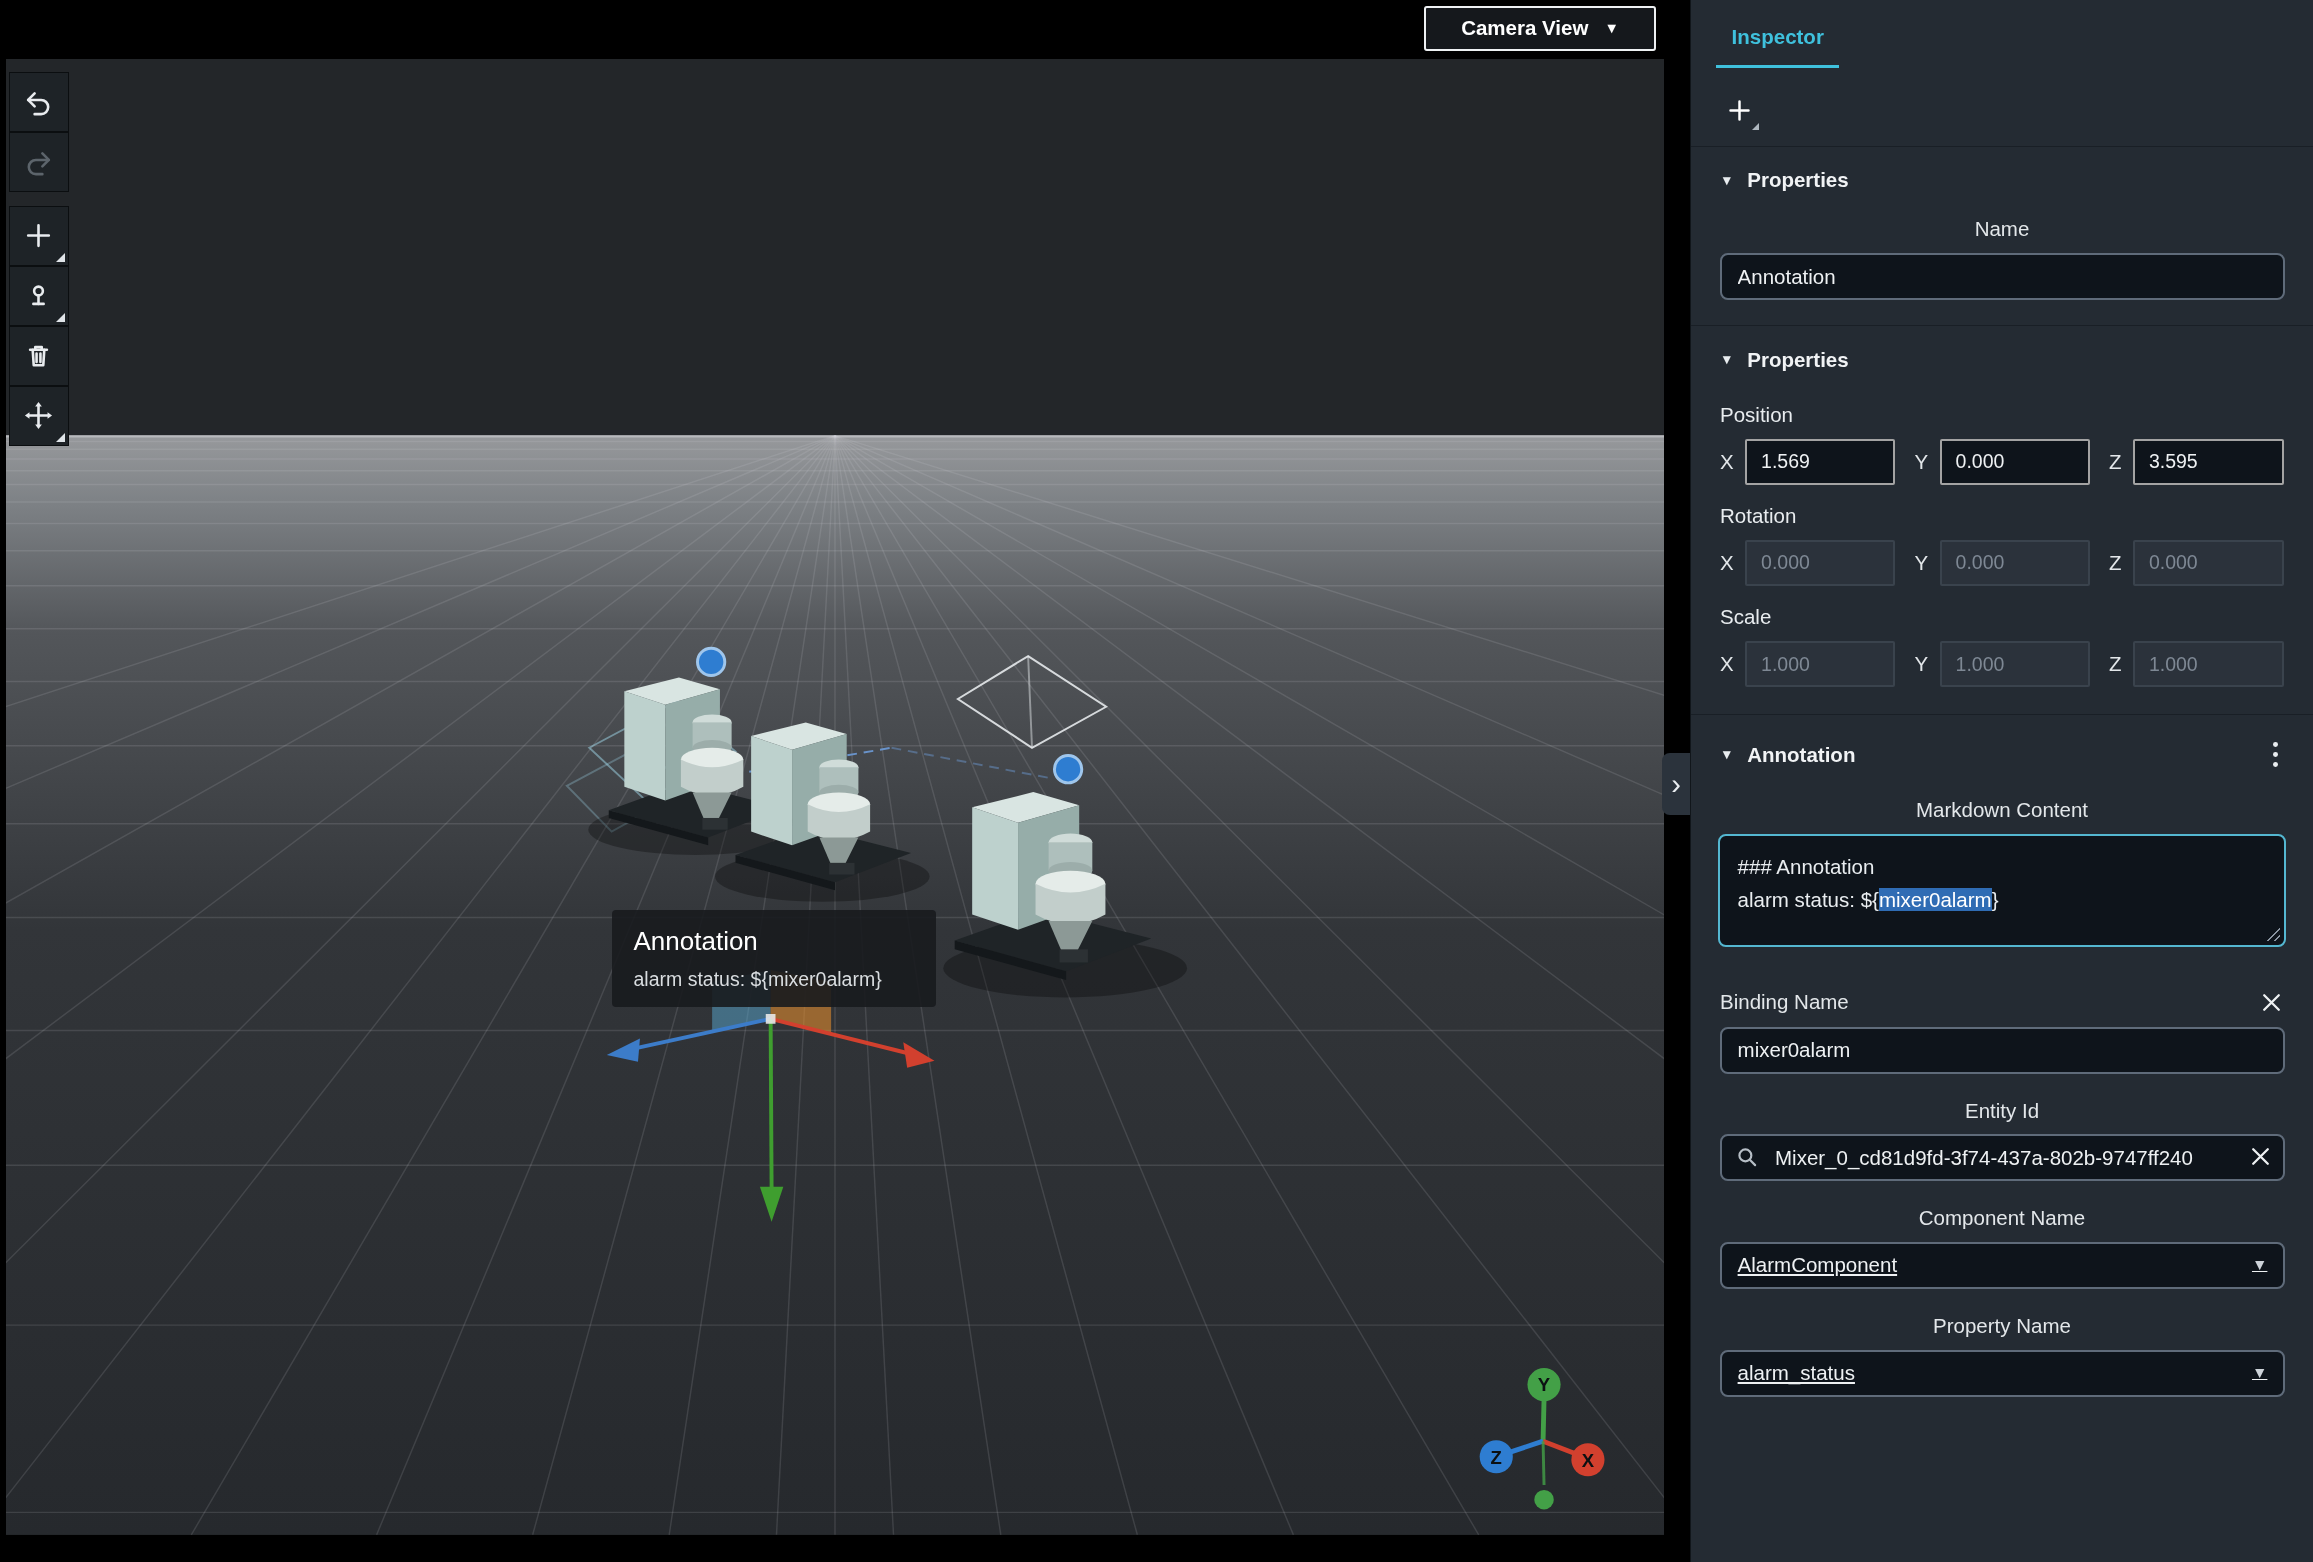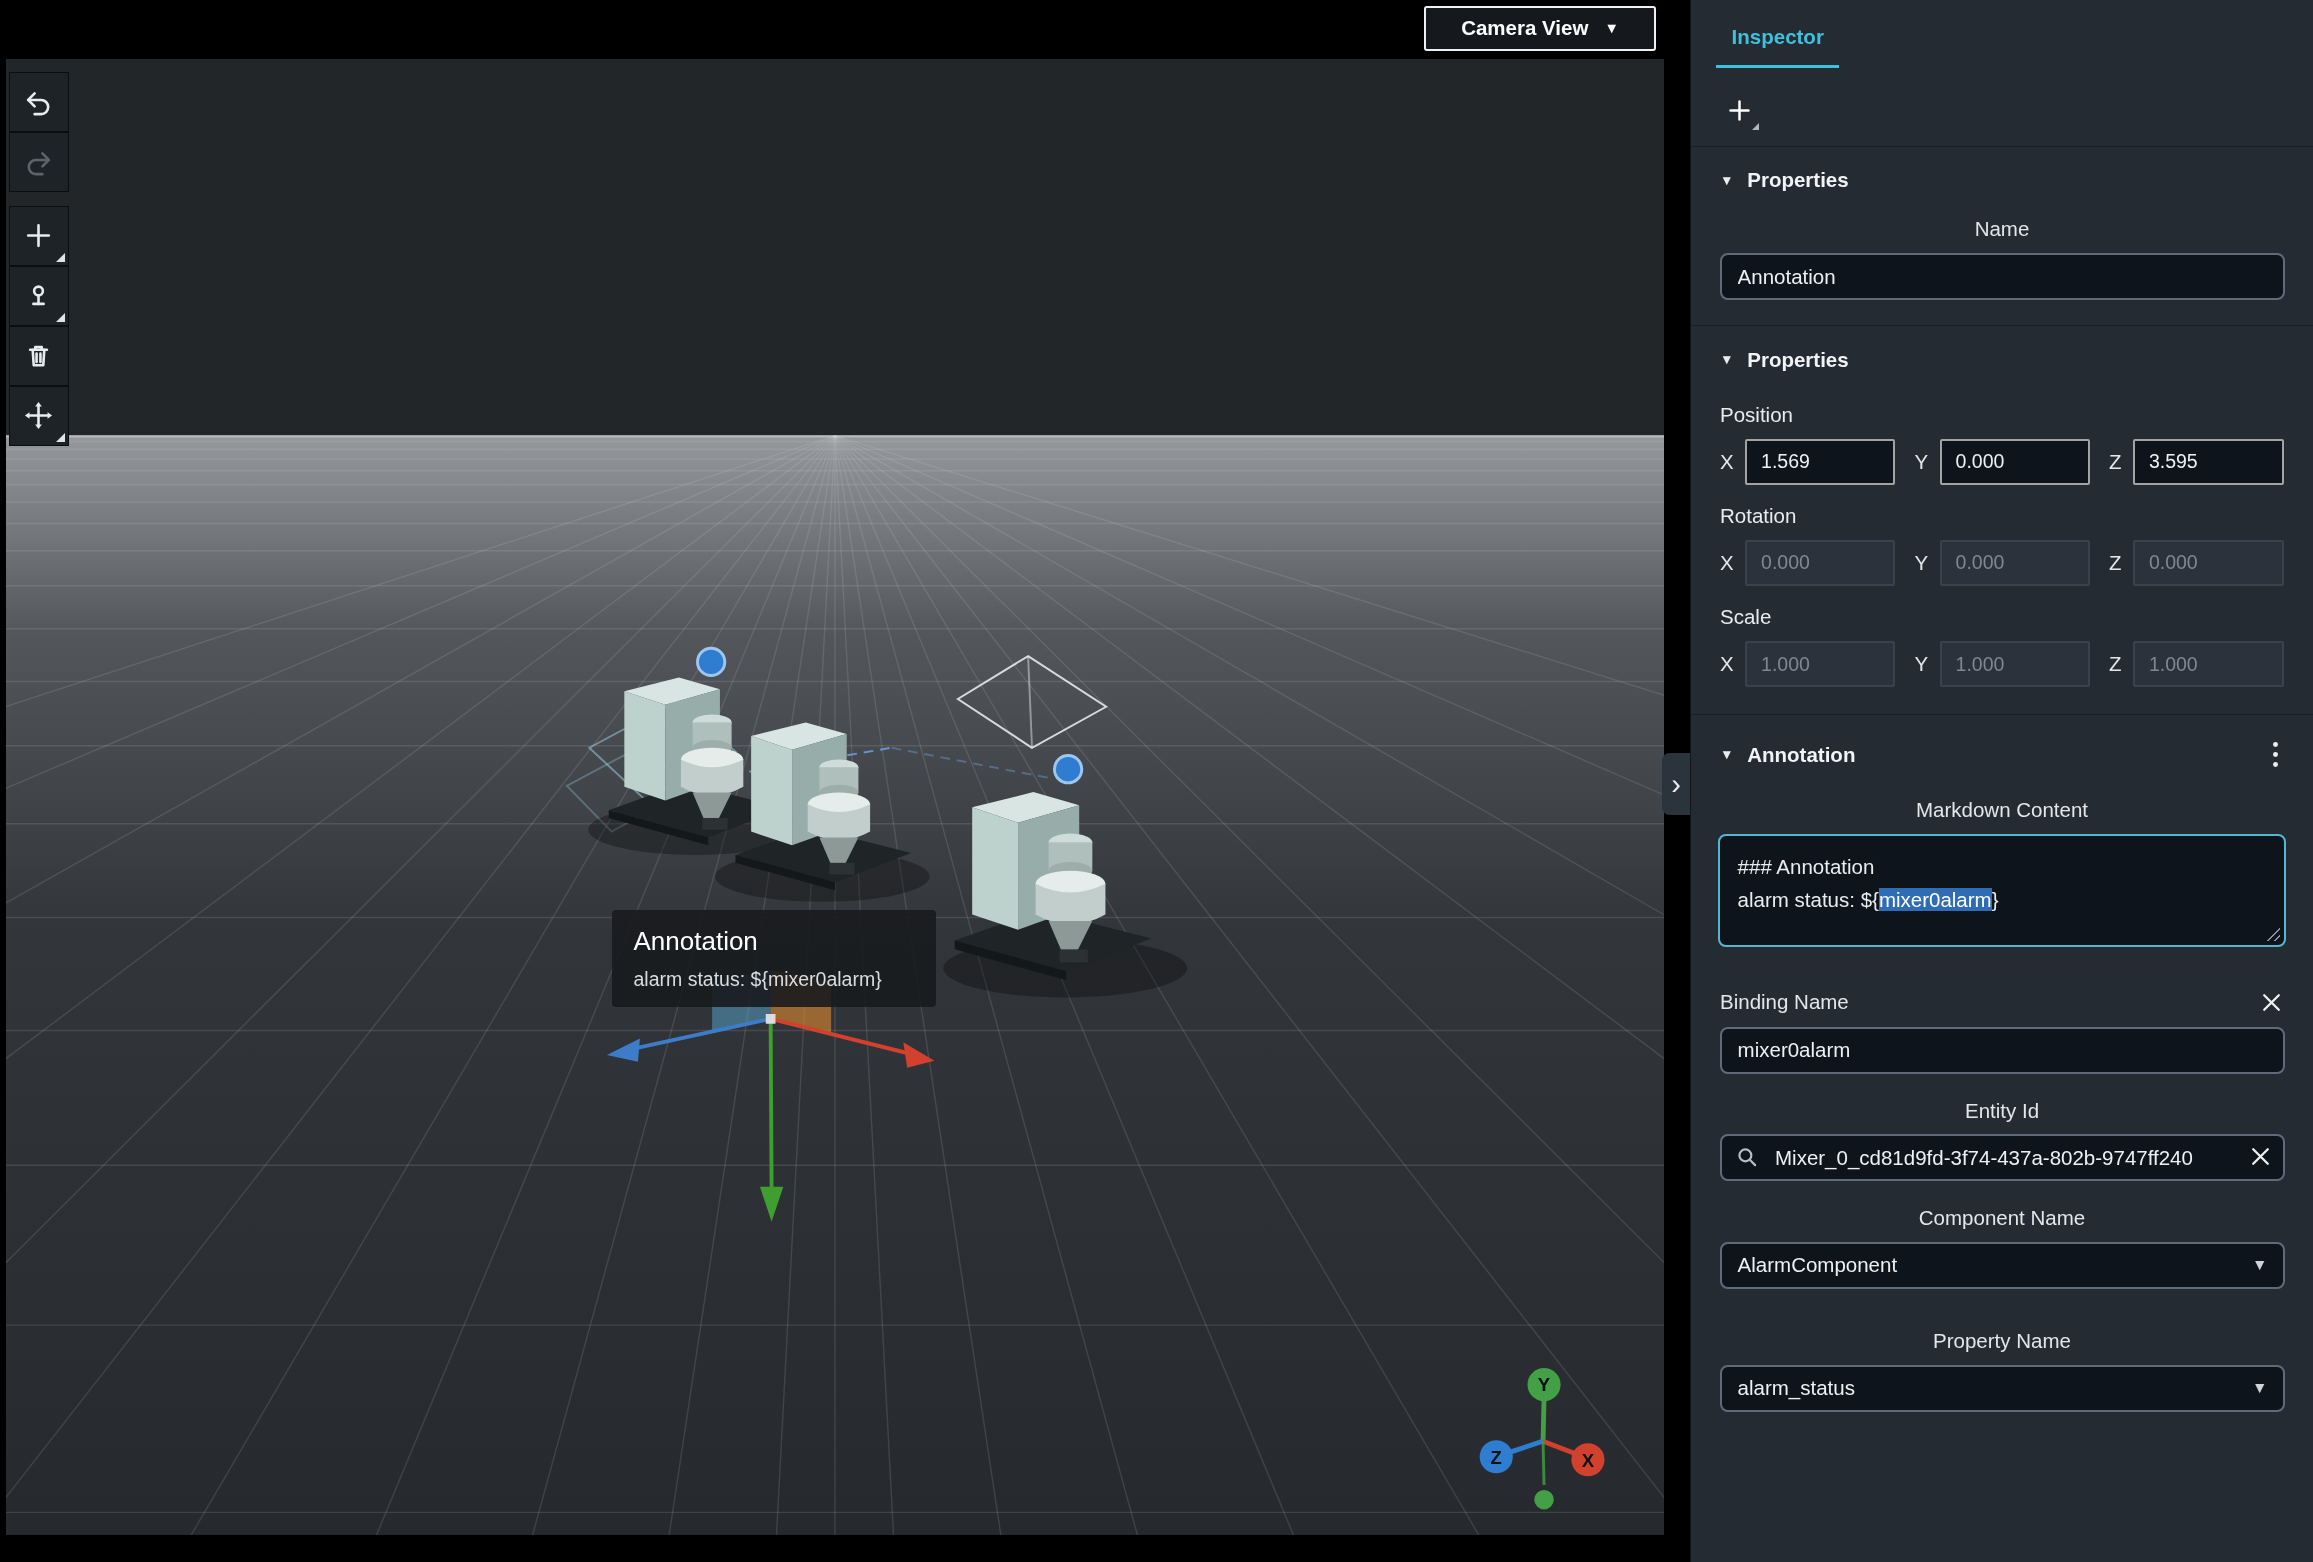--- a/index.html
+++ b/index.html
@@ -86,23 +86,23 @@
 
   .binding-row{display:flex;justify-content:space-between;align-items:center;margin:43px 29px 11.7px;}
   .binding-row .field-label{margin:0;}
   .icon-btn{cursor:pointer;display:flex;align-items:center;justify-content:center;}
 
   .input-wrap{position:relative;margin:0 29px 25px;width:565px;}
   .input-wrap .text-input{margin:0;width:100%;padding-left:53px;padding-right:51px;}
   .in-icon-left{position:absolute;left:13.7px;top:9.8px;}
   .in-icon-right{position:absolute;right:11.7px;top:9.8px;cursor:pointer;}
 
-  .select{display:flex;align-items:center;justify-content:space-between;margin:0 29px 40px;width:565px;
+  .select{display:flex;align-items:center;justify-content:space-between;margin:0 29px 25px;width:565px;
           height:47px;box-sizing:border-box;background:#0e141b;border:2px solid #5f6b7a;border-radius:7.8px;
-          padding:0 15.6px;font-size:20.5px;color:#eef1f3;cursor:pointer;}
+          padding:0 15.6px;font-size:20.5px;color:#eef1f3;cursor:pointer;text-decoration:underline;}
   .select .caret{font-size:15.6px;color:#ced4da;}
 </style>
 </head>
 <body>
 
 <div class="app">
 
   <div class="viewport">
     <div class="ground"></div>
     <svg class="scene-svg" width="1658" height="1476" viewBox="0 0 1700 1513">

